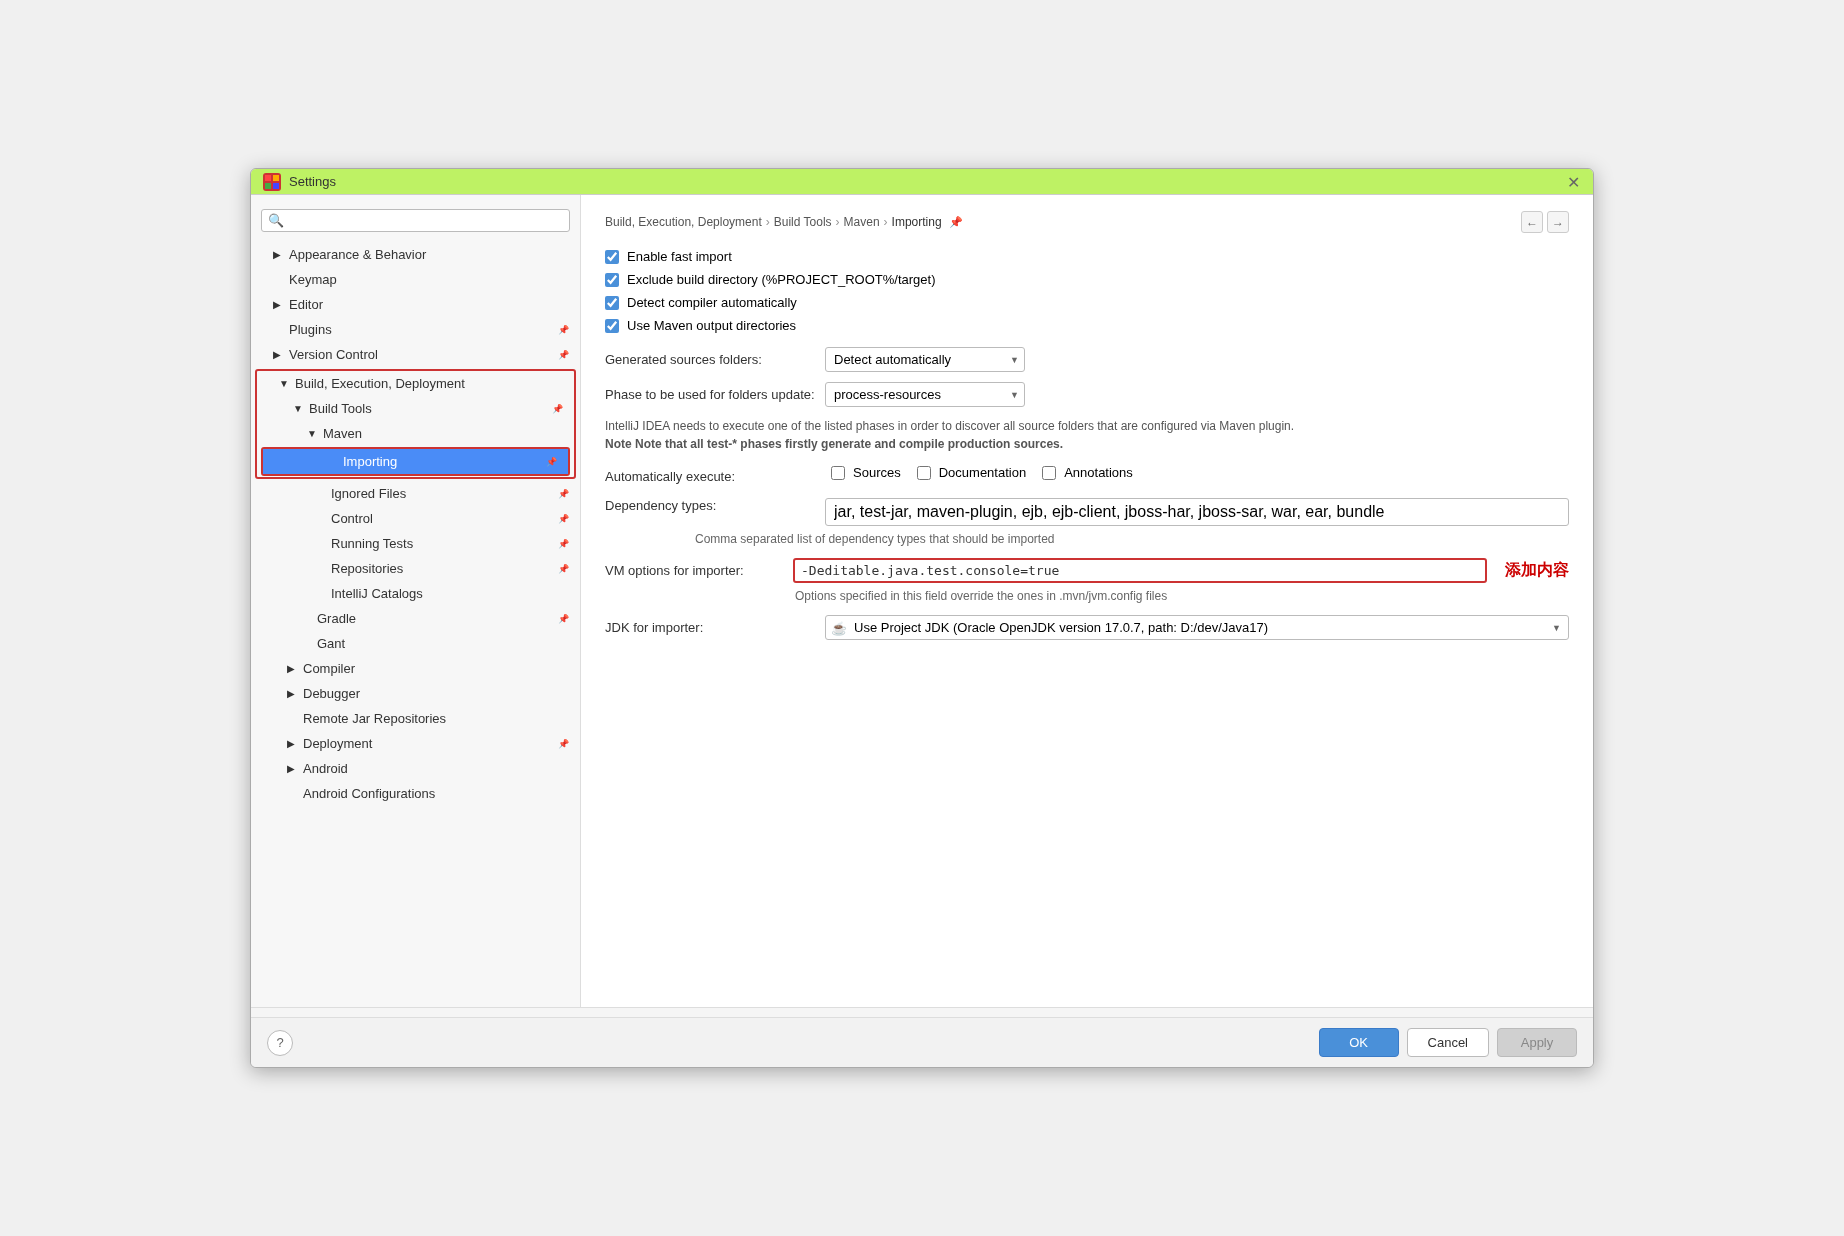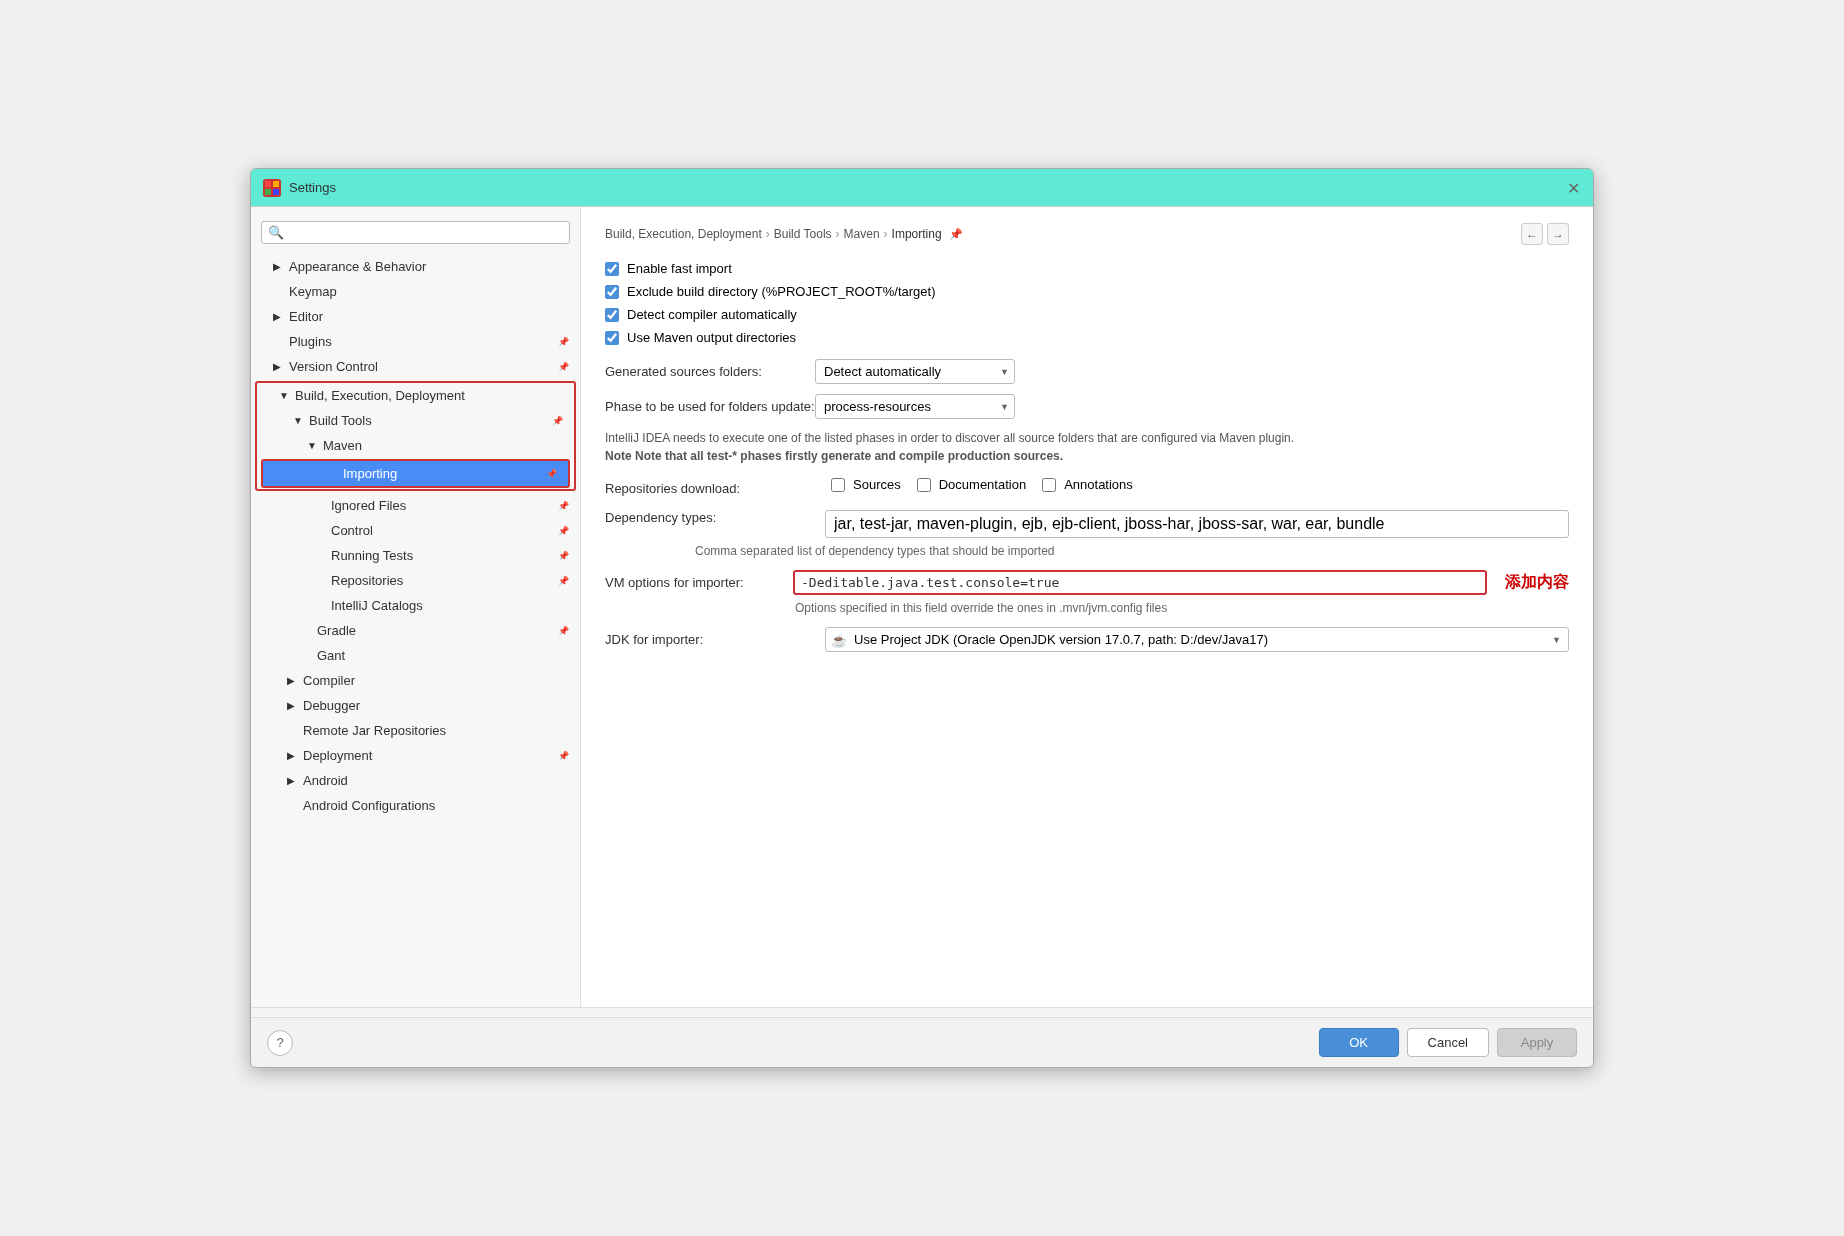--- a/index.html
+++ b/index.html
@@ -17,27 +17,27 @@
       height: 900px;
       background: #f2f2f2;
       border: 1px solid #aaa;
       border-radius: 6px;
       display: flex;
       flex-direction: column;
       box-shadow: 0 4px 20px rgba(0,0,0,0.3);
       overflow: hidden;
     }
     .title-bar {
-      background: #5eead4;
+      background: #bef264;
       border-bottom: 1px solid #ccc;
       padding: 8px 12px;
       display: flex;
       align-items: center;
       justify-content: space-between;
-      height: 38px;
+      height: 26px;
     }
     .title-bar-left {
       display: flex;
       align-items: center;
       gap: 8px;
     }
     .title-bar-icon {
       width: 18px;
       height: 18px;
       background: #cc3333;
@@ -158,20 +158,21 @@
       margin-bottom: 8px;
     }
     .checkbox-row input[type="checkbox"] {
       width: 14px;
       height: 14px;
       accent-color: #4a90d9;
     }
     .form-row {
       display: flex;
       align-items: center;
+      gap: 10px;
       margin-bottom: 10px;
     }
     .form-label {
       color: #333;
       min-width: 210px;
       font-size: 13px;
     }
     .select-wrap {
       position: relative;
       display: inline-block;
@@ -569,21 +570,21 @@
           </select>
         </div>
       </div>
 
       <div class="info-text">
         <span>IntelliJ IDEA needs to execute one of the listed phases in order to discover all source folders that are configured via Maven plugin.</span><br>
         <strong><span>Note</span> <span>Note that all test-* phases firstly generate and compile production sources.</span></strong>
       </div>
 
       <div class="auto-dl-row">
-        <span class="form-label">Repositories download:</span>
+        <span class="form-label">Automatically execute:</span>
         <div class="checkbox-row">
           <input type="checkbox" style="">
           <label>Sources</label>
         </div>
         <div class="checkbox-row">
           <input type="checkbox" style="">
           <label>Documentation</label>
         </div>
         <div class="checkbox-row">
           <input type="checkbox" style="">

